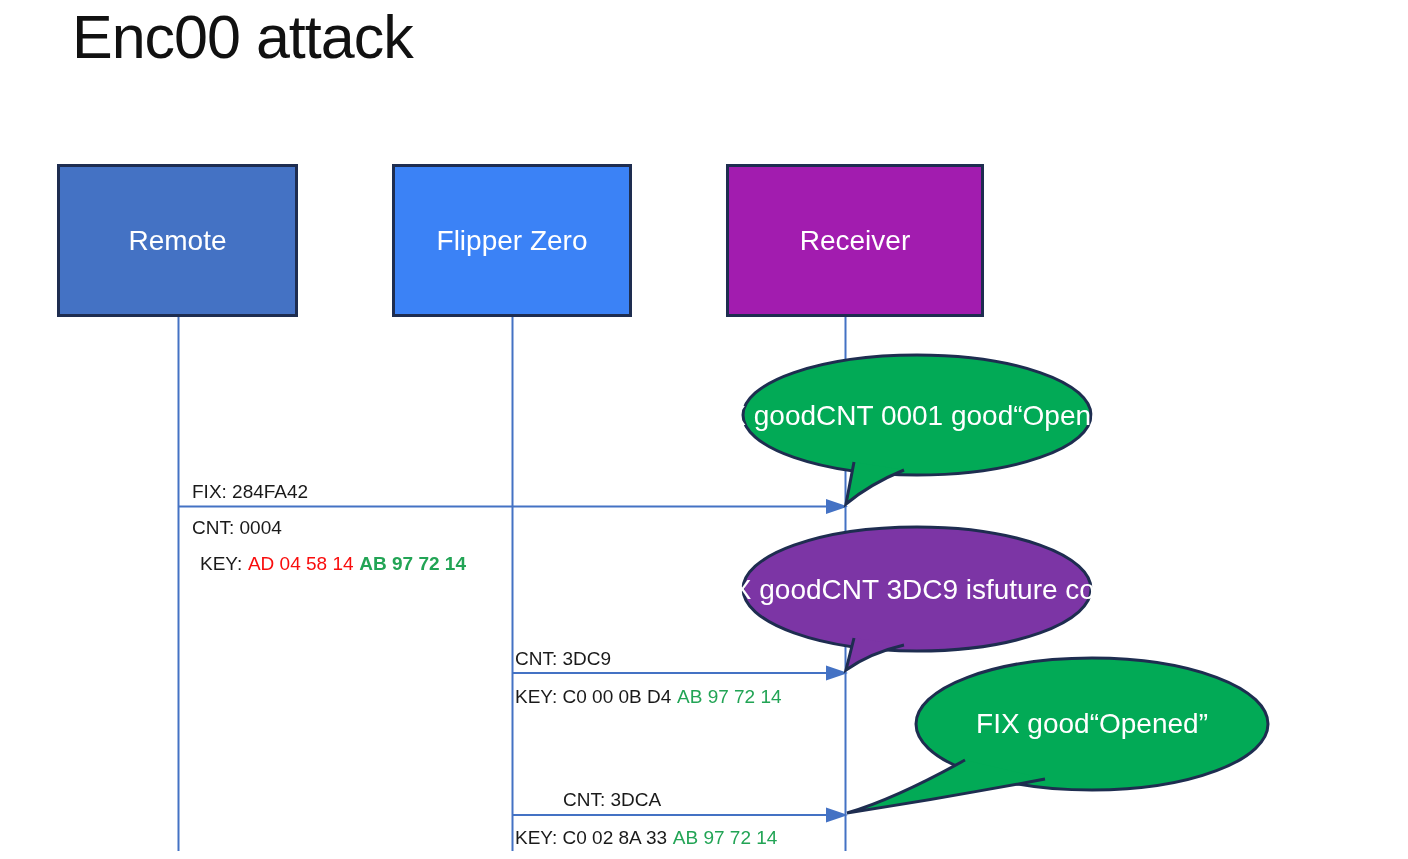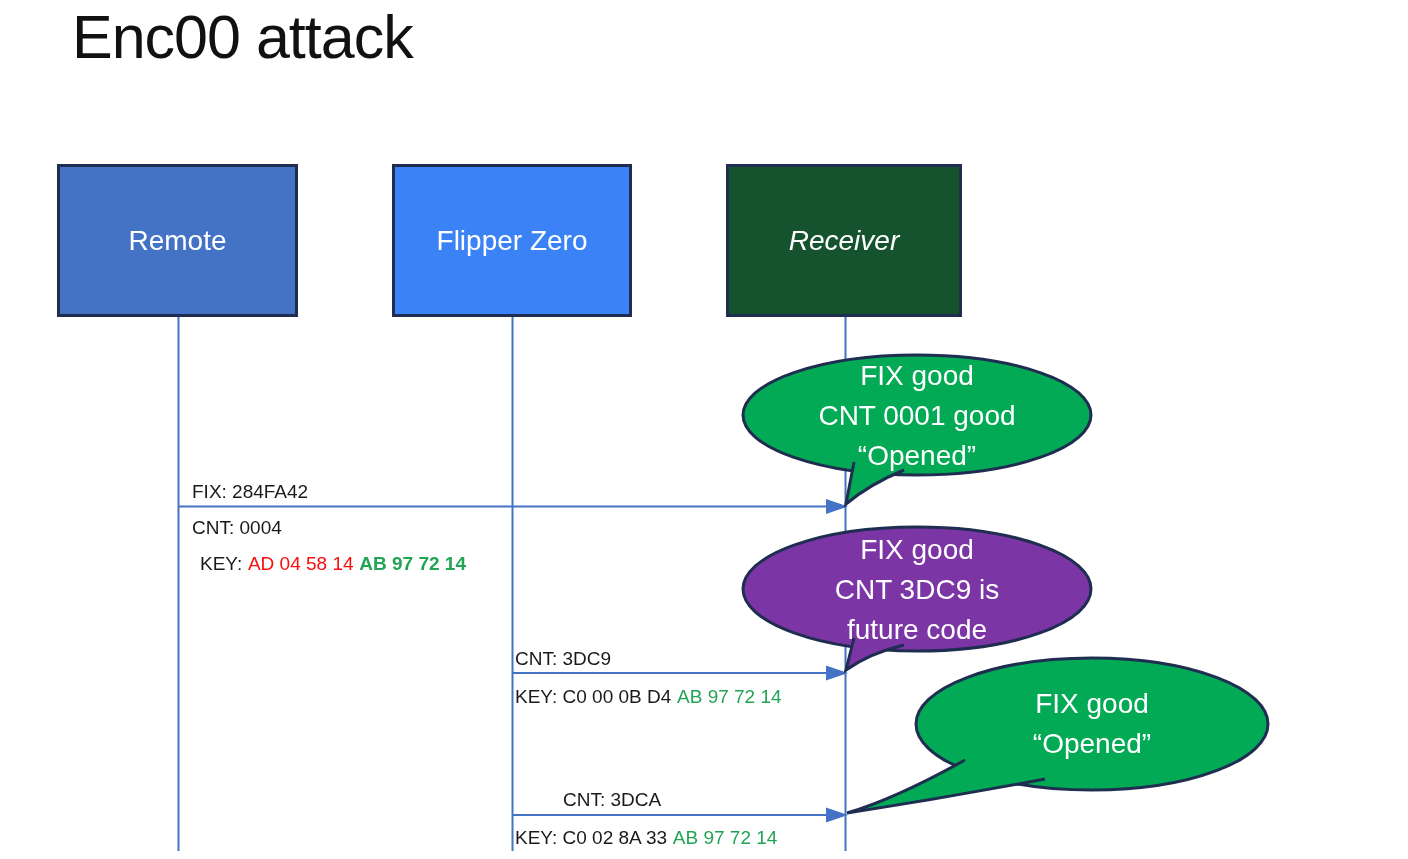--- a/index.html
+++ b/index.html
@@ -37,37 +37,37 @@
     display: flex;
     align-items: center;
     justify-content: center;
     color: #ffffff;
     font-size: 28px;
     z-index: 2;
     white-space: nowrap;
   }
   .actor-remote   { left: 57px;  width: 241px; background: #4472c4; }
   .actor-flipper  { left: 392px; width: 240px; background: #3b82f6; }
-  .actor-receiver { left: 726px; width: 236px; background: #14532d; font-style: italic; }
+  .actor-receiver { left: 726px; width: 258px; background: #a21caf; }
   .msg-line {
     position: absolute;
     font-size: 19px;
     line-height: 31px;
     color: #1a1a1a;
     z-index: 3;
     white-space: nowrap;
   }
   .key-seg + .key-seg { margin-left: 0.30em; }
   .seg-red   { color: #f90d0d; }
   .seg-green { color: #22a455; }
   .seg-green-bold { color: #22a455; font-weight: bold; }
   .callout-text {
     position: absolute;
     display: flex;
-    flex-direction: column;
+    flex-direction: row;
     align-items: center;
     justify-content: center;
     text-align: center;
     color: #ffffff;
     font-size: 28px;
     line-height: 40px;
     z-index: 3;
     white-space: nowrap;
   }
   .callout1-text { left: 745px; top: 357px; width: 344px; height: 118px; }

